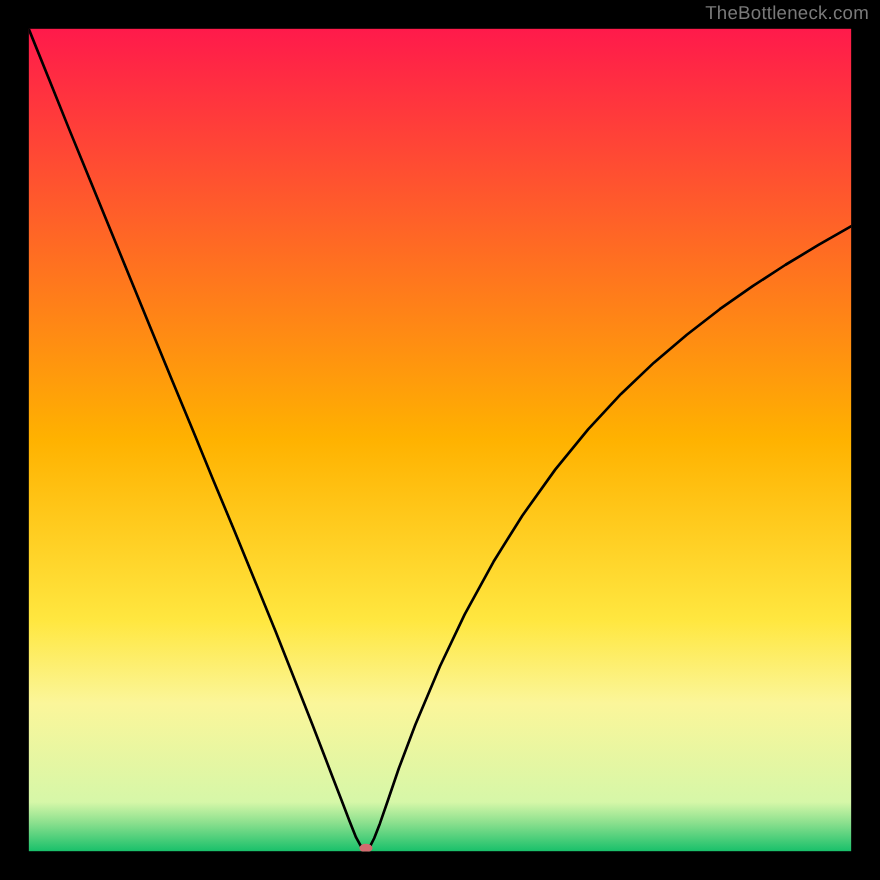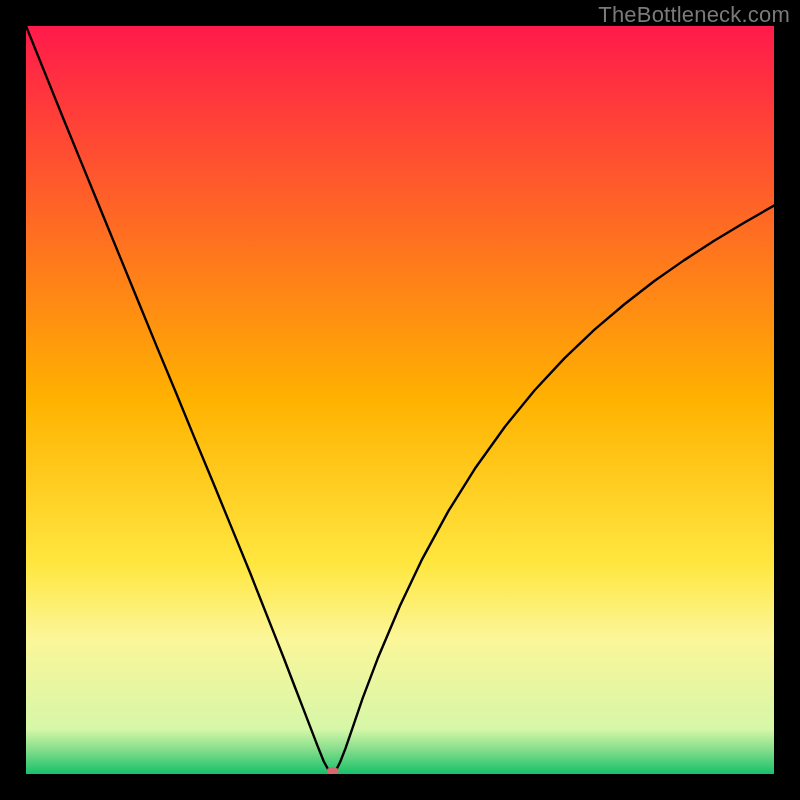--- a/index.html
+++ b/index.html
@@ -17,21 +17,21 @@
     top: 26px;
     width: 748px;
     height: 748px;
     background: #000;
   }
   .watermark {
     position: absolute;
     top: 2px;
     right: 10px;
     color: #7a7a7a;
-    font-size: 22px;
+    font-size: 17px;
     font-weight: 500;
     letter-spacing: 0.2px;
     user-select: none;
   }
   svg { display: block; }
 </style>
 </head>
 <body>
 
 <div class="watermark">TheBottleneck.com</div>

